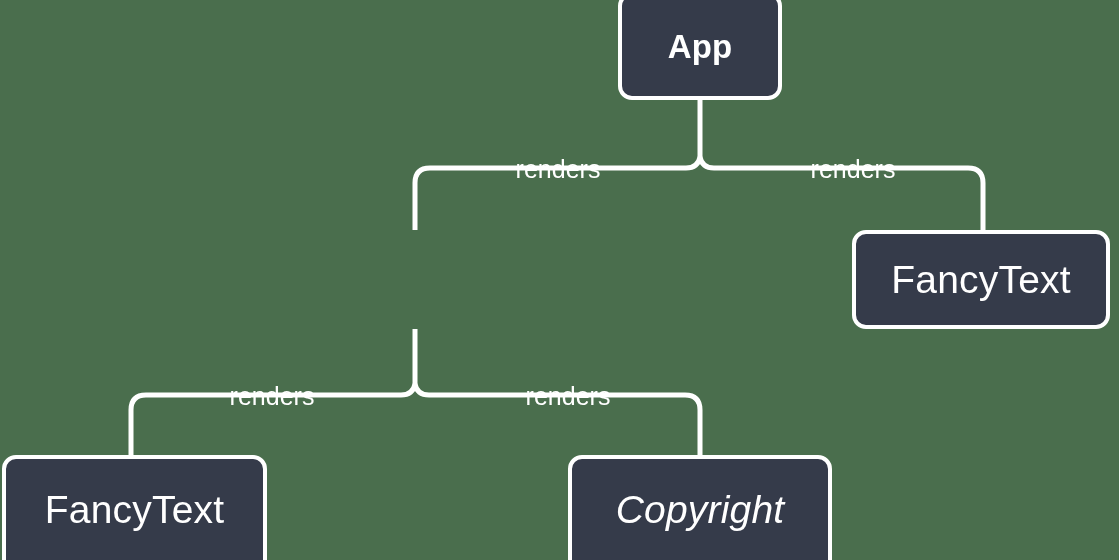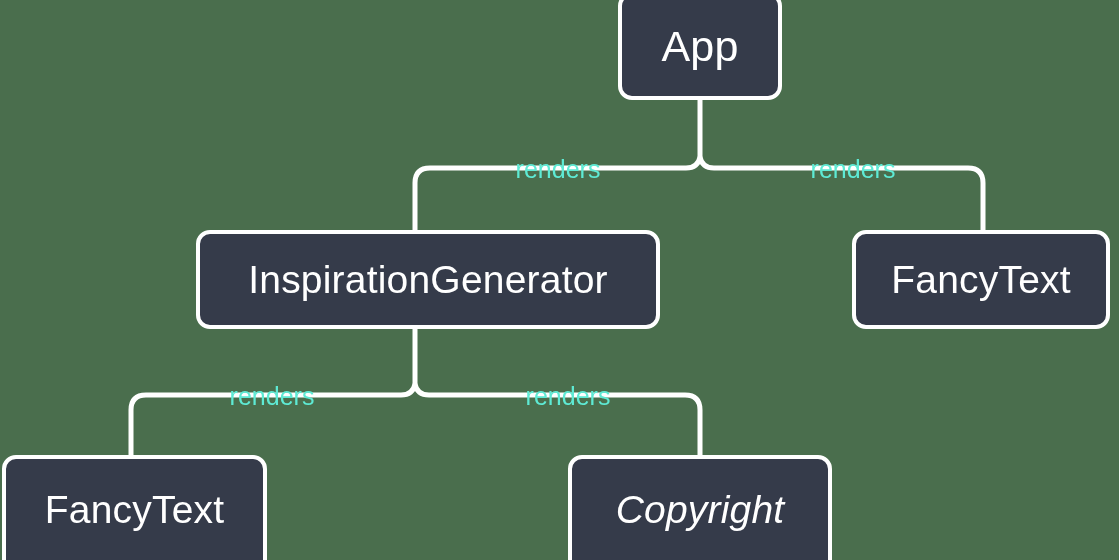--- a/index.html
+++ b/index.html
@@ -47,21 +47,21 @@
     line-height: 1;
   }
 
   
   #node-app {
     left: 618px;
     top: -8px;
     width: 164px;
     height: 108px;
   }
-  #node-app .node-label { font-size: 43px; }
+  #node-app .node-label { font-size: 33px; font-weight: bold; }
 
   #node-inspiration {
     left: 196px;
     top: 230px;
     width: 464px;
     height: 99px;
   }
   #node-inspiration .node-label { font-size: 39px; }
 
   #node-fancytext-right {
@@ -84,21 +84,21 @@
     left: 568px;
     top: 455px;
     width: 264px;
     height: 118px;
   }
   #node-copyright .node-label { font-size: 39px; margin-top: -9px; font-style: italic; }
 
   
   .edge-label {
     position: absolute;
-    color: #5eead4;
+    color: #ffffff;
     font-family: "Liberation Sans", sans-serif;
     font-size: 25px;
     font-weight: 400;
     line-height: 1;
     transform: translate(-50%, -50%);
     white-space: nowrap;
   }
   #edge-label-app-inspiration { left: 558px; top: 169px; }
   #edge-label-app-fancytext   { left: 853px; top: 169px; }
   #edge-label-ig-fancytext    { left: 272px; top: 396px; }
@@ -123,23 +123,20 @@
       <path d="M 415 384 Q 413 395 401 395 L 146 395 Q 131 395 131 410 L 131 455"></path>
 
       <path d="M 415 384 Q 417 395 429 395 L 685 395 Q 700 395 700 410 L 700 455"></path>
     </g>
   </svg>
 
   <div class="node" id="node-app">
     <span class="node-label">App</span>
   </div>
 
-  <div class="node" id="node-inspiration">
-    <span class="node-label">InspirationGenerator</span>
-  </div>
 
   <div class="node" id="node-fancytext-right">
     <span class="node-label">FancyText</span>
   </div>
 
   <div class="node" id="node-fancytext-bottom">
     <span class="node-label">FancyText</span>
   </div>
 
   <div class="node" id="node-copyright">

